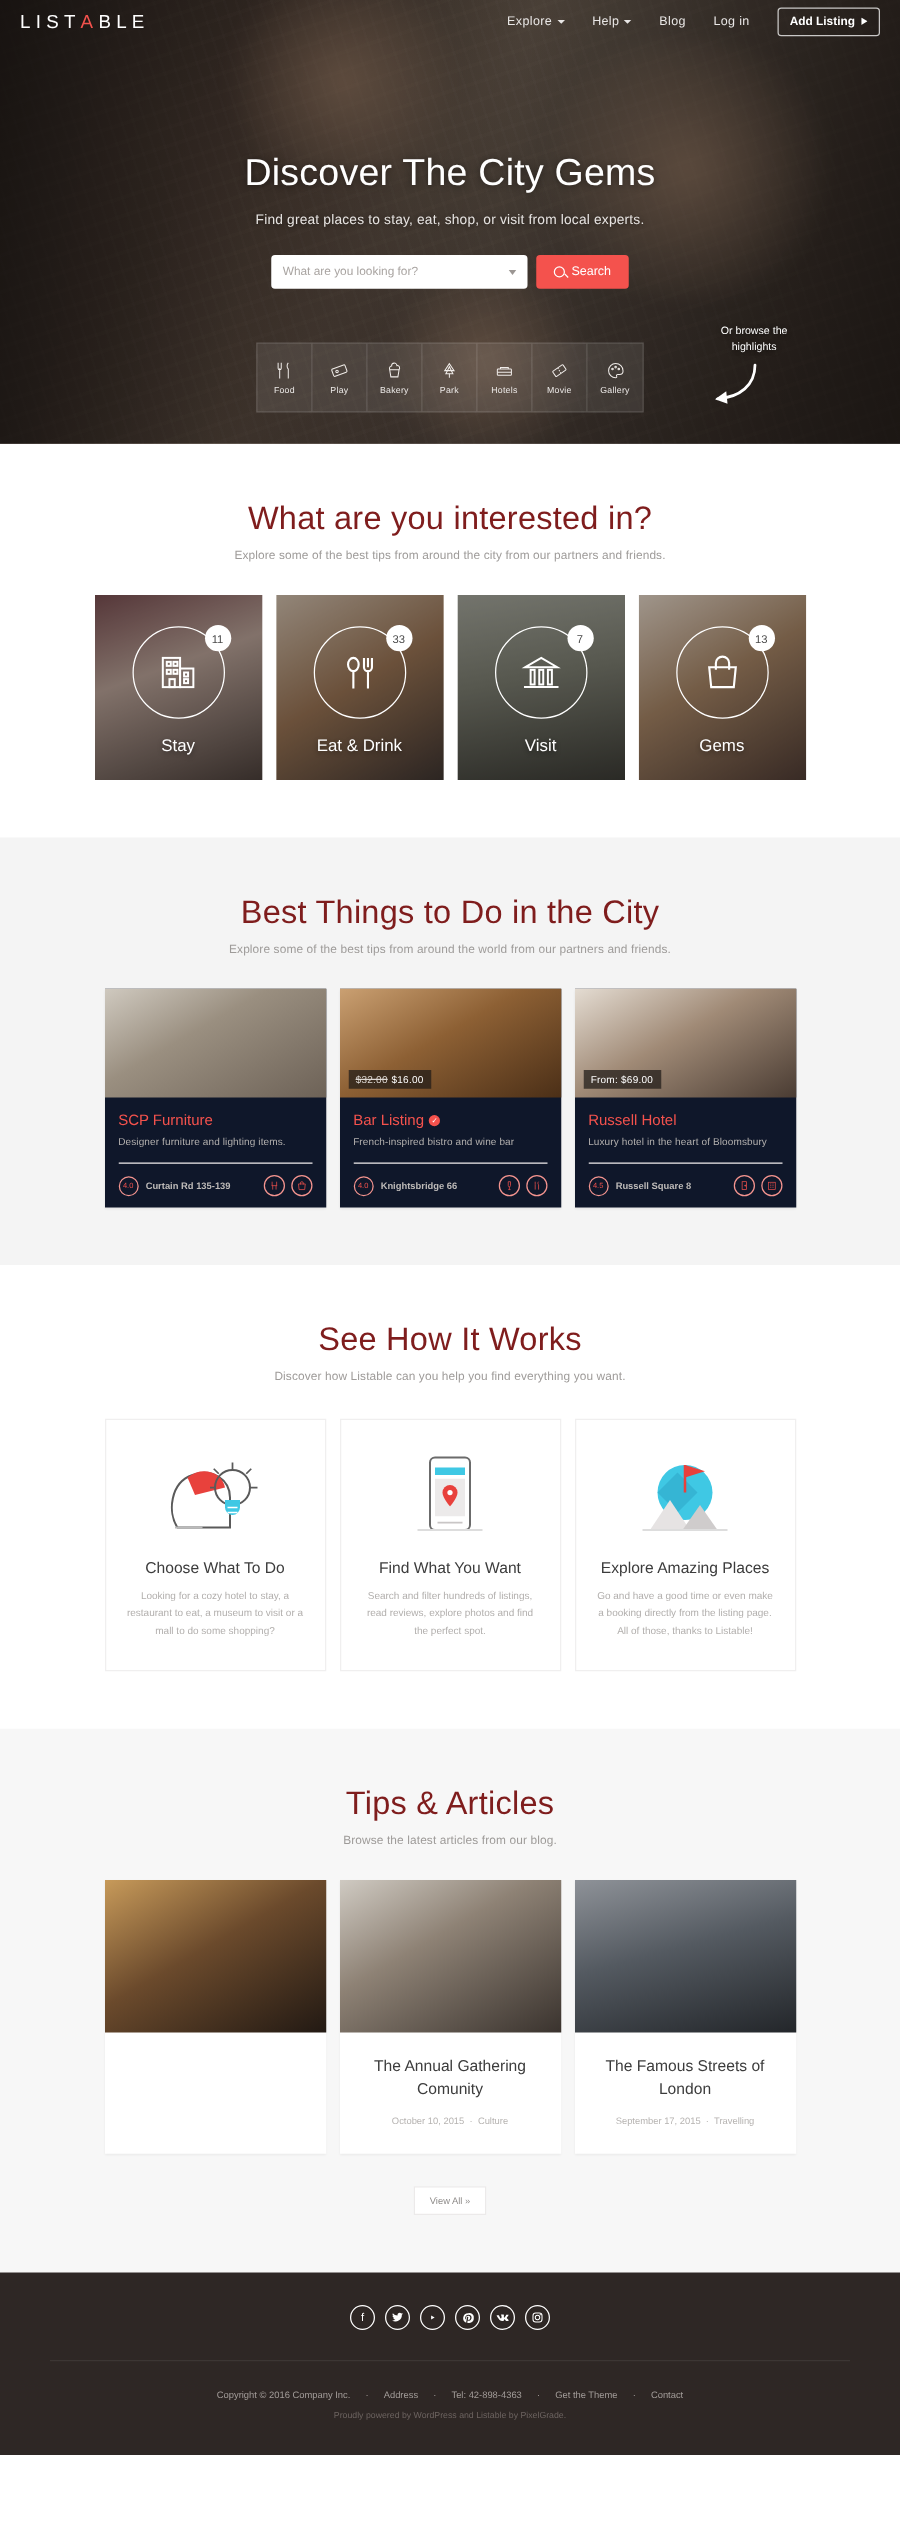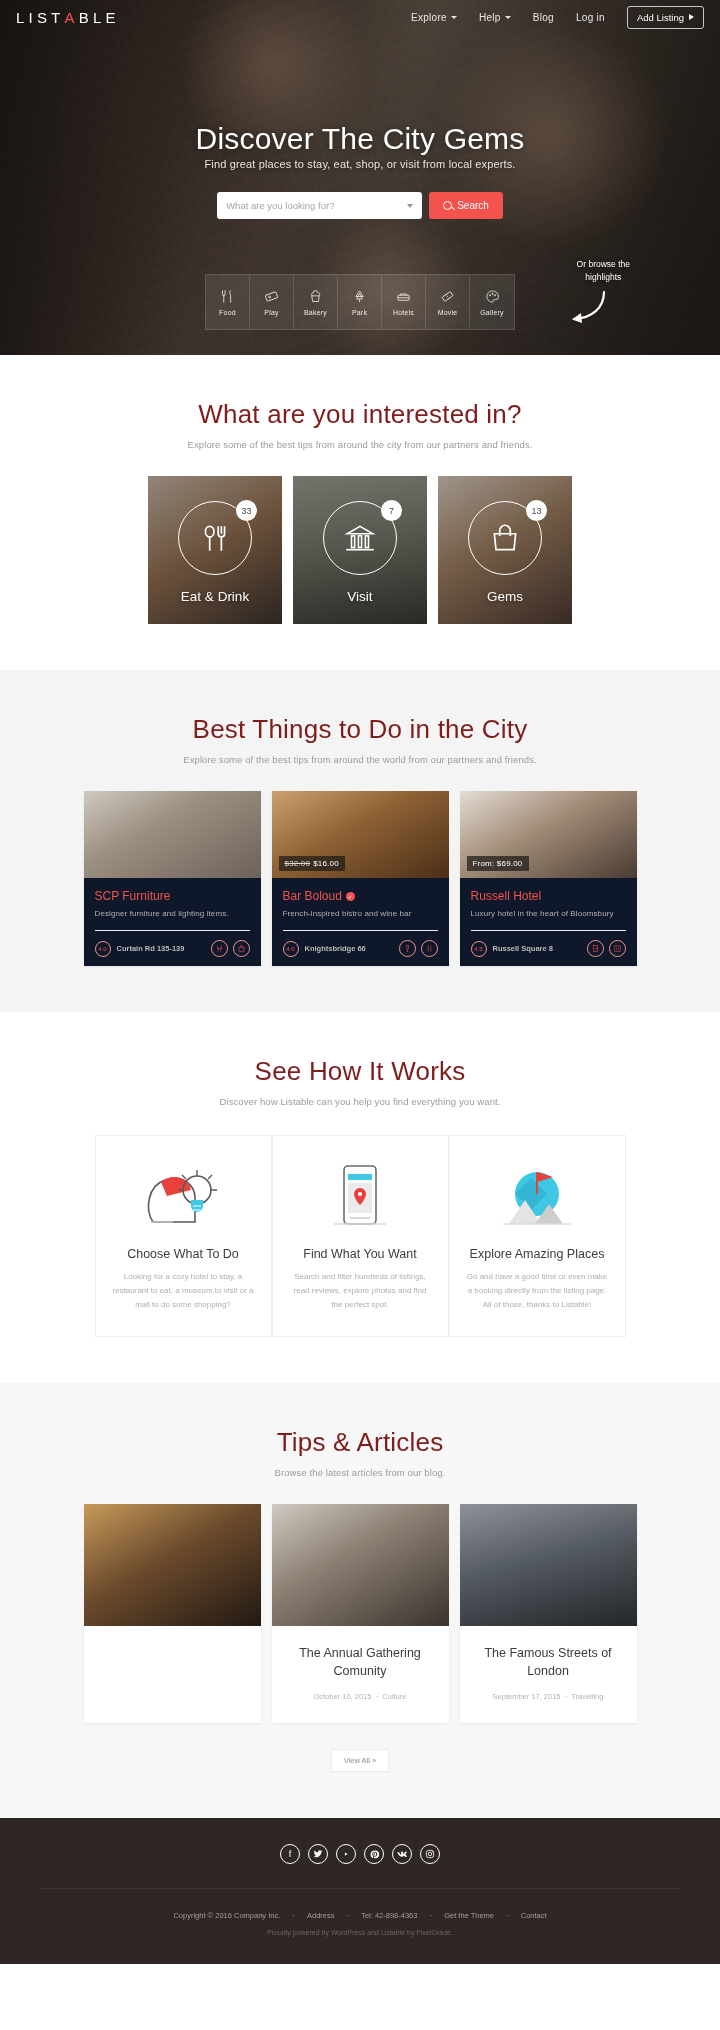--- a/index.html
+++ b/index.html
@@ -53,30 +53,30 @@
   .logo .acc { color: #f4524d; }
   .nav { margin-left: auto; display: flex; align-items: center; gap: 22px; }
   .nav-item {
     color: #e9e7e6; font-size: 10px; letter-spacing: .3px;
     display: flex; align-items: center; gap: 4px; cursor: pointer;
   }
   .caret { width: 0; height: 0; border-left: 3px solid transparent; border-right: 3px solid transparent; border-top: 3.5px solid #e9e7e6; display:inline-block; }
   .add-listing {
     border: 1px solid rgba(255,255,255,.75); border-radius: 3px;
     color: #fff; font-size: 9.5px; padding: 5px 9px;
-    display: flex; align-items: center; gap: 5px; cursor: pointer;
+    display: flex; align-items: center; gap: 5px; cursor: pointer; font-weight: bold;
   }
 
   .hero-inner { position: relative; z-index: 5; text-align: center; padding-top: 88px; }
   .hero-title {
     color: #fff; font-size: 30px; font-weight: 400; letter-spacing: .2px;
     text-shadow: 0 1px 6px rgba(0,0,0,.45);
   }
   .hero-sub {
-    color: #e7e4e2; font-size: 11px; margin-top: 2px; letter-spacing: .15px;
+    color: #e7e4e2; font-size: 11px; margin-top: 14px; letter-spacing: .15px;
     text-shadow: 0 1px 4px rgba(0,0,0,.45);
   }
   .search-row { margin-top: 22px; display: flex; justify-content: center; gap: 7px; }
   .search-field {
     width: 205px; height: 27px; background: #fff; border-radius: 3px;
     display: flex; align-items: center; padding: 0 9px;
   }
   .search-field span { font-size: 9.5px; color: #a9a4a1; }
   .search-field .caret-d { margin-left: auto; width:0;height:0;border-left:3.5px solid transparent;border-right:3.5px solid transparent;border-top:4px solid #9b9693; }
   .search-btn {
@@ -168,21 +168,21 @@
     color: #f4524d; font-size: 6px; display: flex; align-items: center; justify-content: center;
   }
   .addr { color: #bdbab8; font-size: 7.5px; font-weight: bold; }
   .meta-icons { margin-left: auto; display: flex; gap: 5px; }
   .meta-ic {
     width: 17px; height: 17px; border-radius: 50%; border: 1px solid #f4948f;
     display: flex; align-items: center; justify-content: center;
   }
 
   
-  .how { display: flex; justify-content: center; margin-top: 28px; }
+  .how { display: flex; gap: 11px; justify-content: center; margin-top: 28px; }
   .how-card {
     width: 177px; background: #fff; border: 1px solid #f0efef;
     padding: 22px 15px 24px; text-align: center;
   }
   .how-art { height: 76px; display: flex; align-items: center; justify-content: center; }
   .how-title { font-size: 12.5px; color: #3c3c3c; margin-top: 13px; }
   .how-text { font-size: 8px; color: #b2afad; line-height: 1.75; margin-top: 9px; }
 
   
   .arts { display: flex; gap: 11px; justify-content: center; margin-top: 26px; }
@@ -333,20 +333,39 @@
         <span class="cat-label">Gallery</span>
       </div>
     </div>
   </div>
 
   <div class="section bg-white">
     <div class="sec-title">What are you interested in?</div>
     <div class="sec-sub">Explore some of the best tips from around the city from our partners and friends.</div>
     <div class="interests">
 
+      <div class="interest">
+        <div class="int-img ph1"></div>
+        <div class="int-shade"></div>
+        <div class="int-circle">
+          <svg width="34" height="34" viewBox="0 0 32 32" fill="none" stroke="#fff" stroke-width="1.5">
+            <rect x="4" y="5" width="13" height="22"></rect>
+              <rect x="17" y="13" width="10" height="14"></rect>
+            <rect x="7" y="8" width="3" height="3"></rect>
+              <rect x="12" y="8" width="3" height="3"></rect>
+            <rect x="7" y="14" width="3" height="3"></rect>
+              <rect x="12" y="14" width="3" height="3"></rect>
+            <rect x="20" y="16" width="3" height="3"></rect>
+              <rect x="20" y="21" width="3" height="3"></rect>
+            <rect x="9" y="21" width="4" height="6"></rect>
+          </svg>
+          <div class="int-badge">11</div>
+        </div>
+        <div class="int-name">Stay</div>
+      </div>
 
       <div class="interest">
         <div class="int-img ph2"></div>
         <div class="int-shade"></div>
         <div class="int-circle">
           <svg width="34" height="34" viewBox="0 0 32 32" fill="none" stroke="#fff" stroke-width="1.6">
             <ellipse cx="11" cy="10" rx="4" ry="5"></ellipse>
               <path d="M11 15v13"></path>
             <path d="M19 5v7M22 5v7M25 5v7M19 12c0 2 1.5 3 3 3s3-1 3-3M22 15v13"></path>
           </svg>
@@ -420,21 +439,21 @@
       </div>
 
       <div class="card">
         <div class="card-img cimg2">
           <div class="price-tag">
             <s>$32.00</s><span>$16.00</span>
           </div>
         </div>
         <div class="card-body">
           <div class="card-title">
-            <span>Bar Boloud</span>
+            <span>Bar Listing</span>
             <span class="verified">✓</span>
           </div>
           <div class="card-desc">French-inspired bistro and wine bar</div>
           <div class="card-meta">
             <div class="rating">4.0</div>
             <div class="addr">Knightsbridge 66</div>
             <div class="meta-icons">
               <div class="meta-ic">
                 <svg width="9" height="9" viewBox="0 0 20 20" fill="none" stroke="#f4524d" stroke-width="1.3">
                     <path d="M8 3h4v7a2 2 0 0 1-4 0z"></path>

